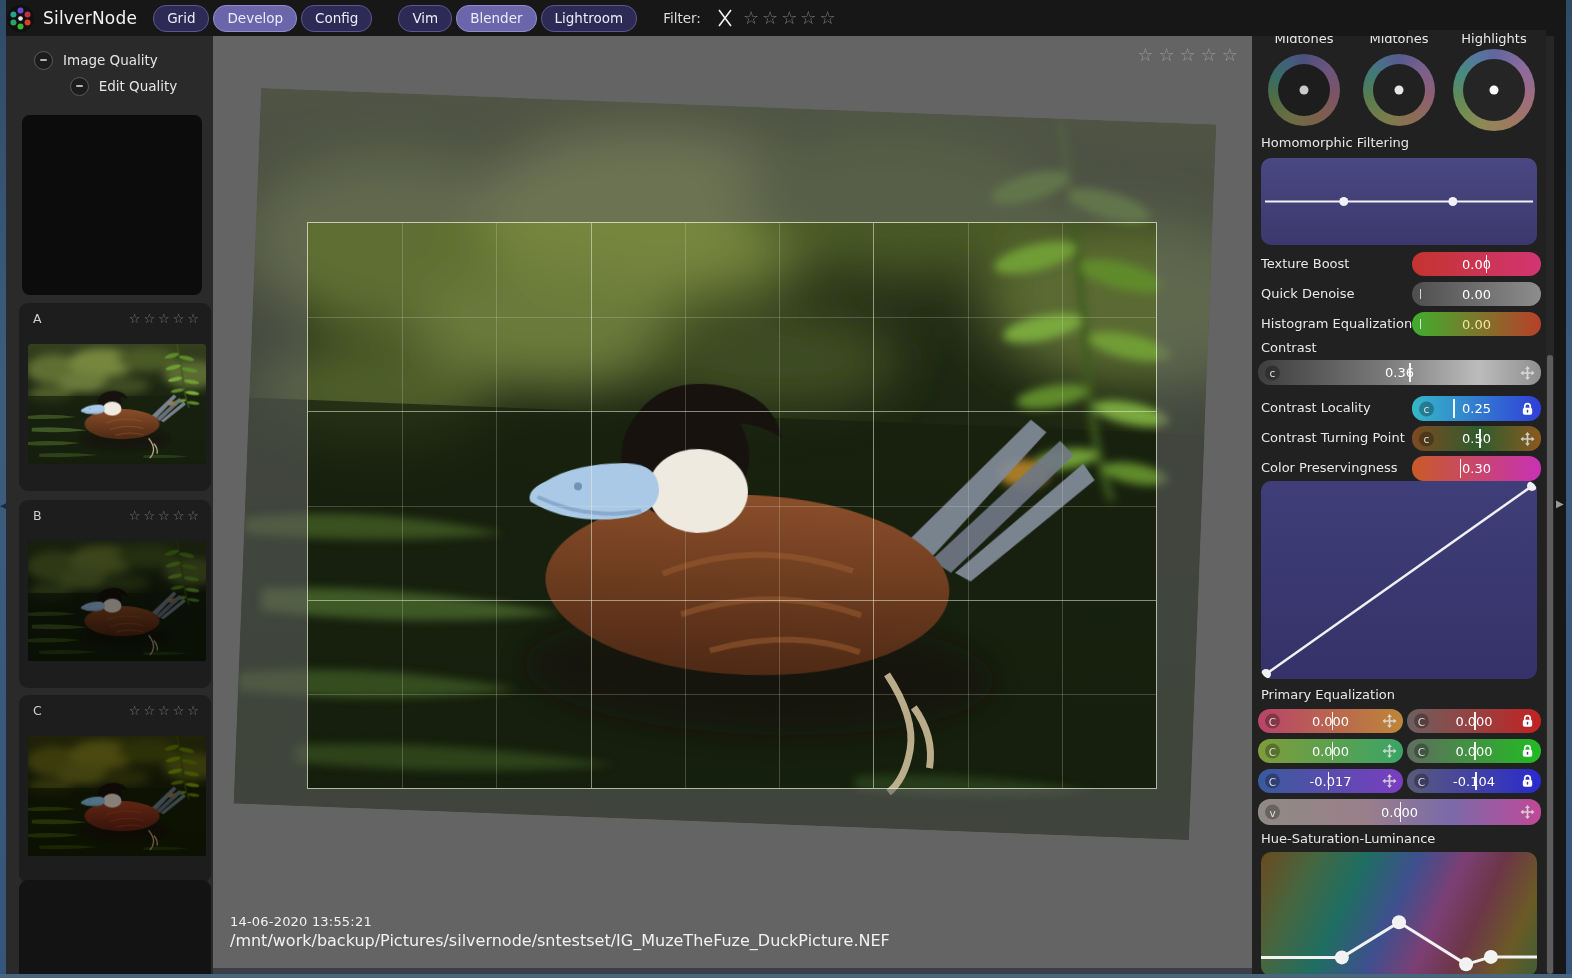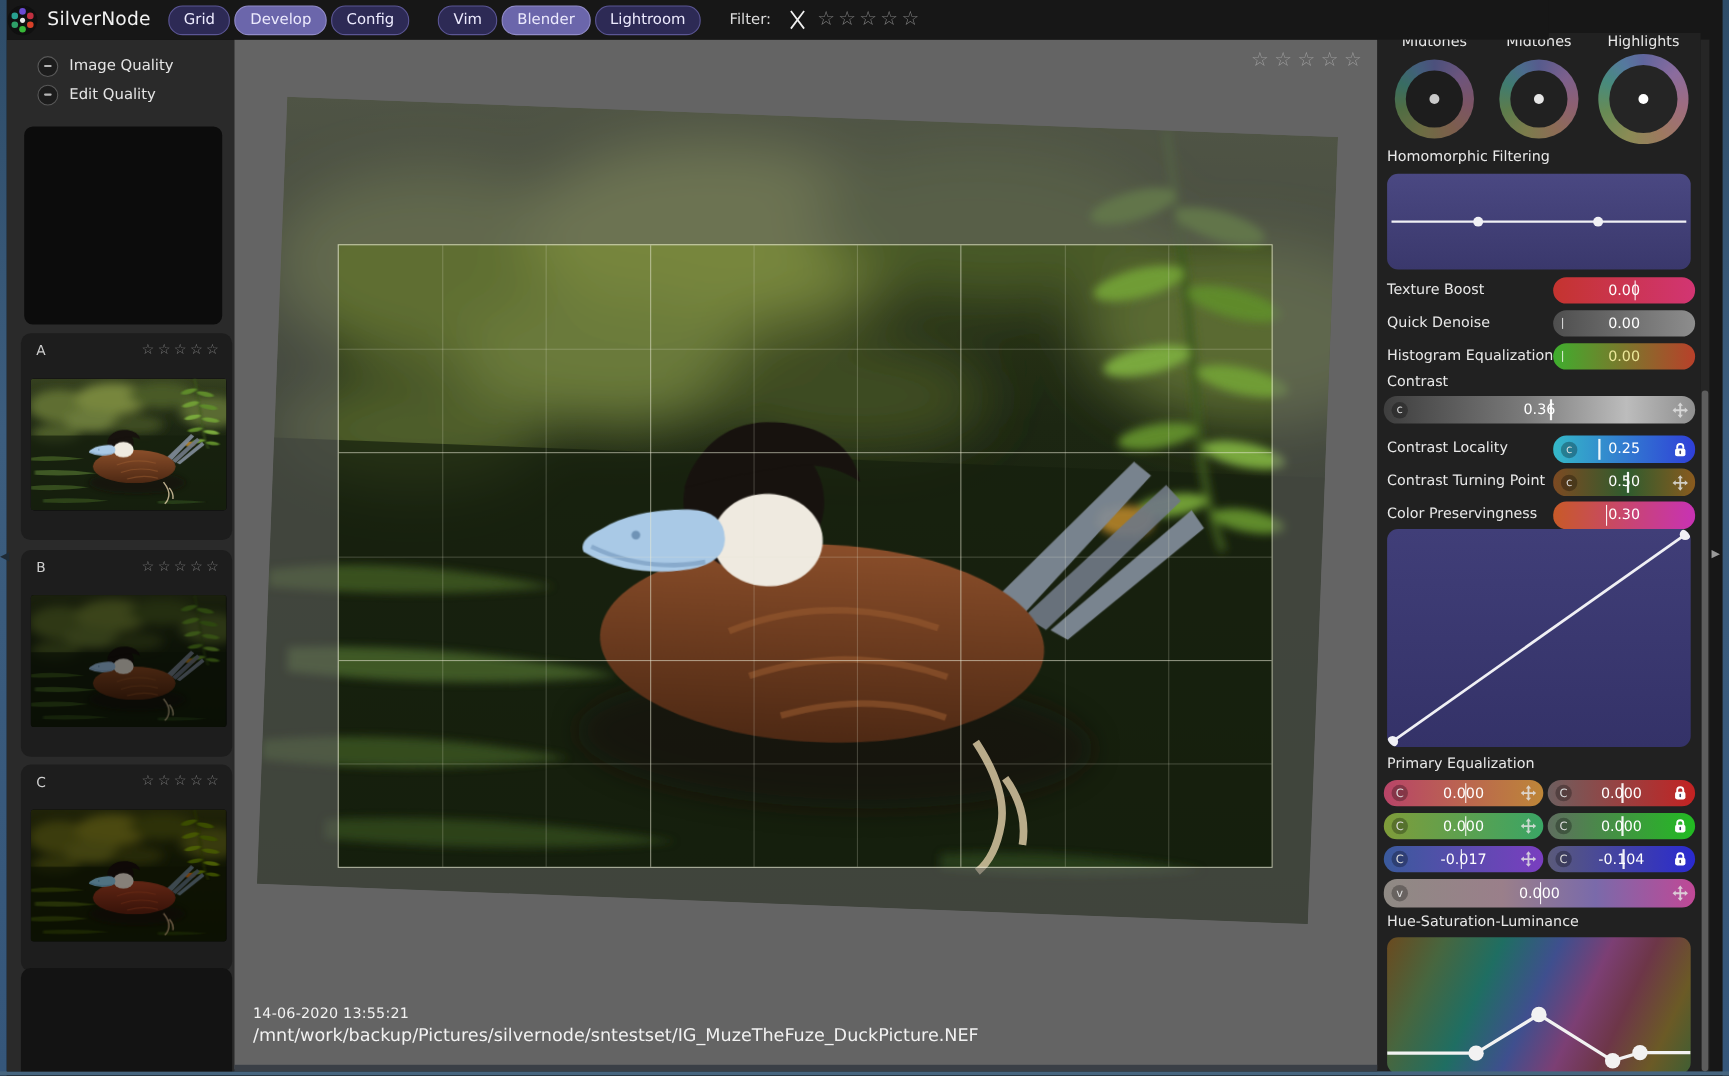--- a/index.html
+++ b/index.html
@@ -21,21 +21,21 @@
   .btn-group { display:flex; margin-right:22px; }
   .filter-label { color:#dcdcdc; font-size:13.5px; margin:0 14px 0 2px; }
   .x-icon { width:20px; height:20px; margin-right:8px; }
   .starbar { display:flex; gap:3px; }
   .star { color:#8c8c8c; font-size:17px; line-height:1; }
   .topbar .star { color:#7d7d7d; font-size:18px; }
 
   
   .sidebar { position:absolute; left:6px; top:36px; width:207px; height:938px; background:#2a2a2a; overflow:hidden; z-index:20; }
   .radio-row { display:flex; align-items:center; margin:14px 0 6px 28px; height:20px; }
-  .radio-row + .radio-row { margin-top:4px; }
+  .radio-row + .radio-row { margin-top:4px;justify-content:center; }
   .radio { width:19px; height:19px; border-radius:50%; background:#1c1c1c; border:1.5px solid #585858; display:flex; align-items:center; justify-content:center; }
   .radio .dash { width:7px; height:2px; background:#b5b5b5; border-radius:1px; }
   .radio-label { color:#e4e4e4; font-size:13.5px; margin-left:10px; }
   .histo-box { position:absolute; left:16px; top:79px; width:180px; height:180px; background:#0c0c0c; border-radius:8px; }
   .card { position:absolute; left:13px; width:192px; height:188px; background:#1d1d1d; border-radius:9px; overflow:hidden; }
   .card-head { display:flex; align-items:center; justify-content:space-between; padding:8px 12px 0 14px; }
   .card-label { color:#cfcfcf; font-size:12.5px; }
   .card .star { font-size:13px; color:#7b7b7b; }
   .thumb { position:absolute; left:9px; top:41px; width:178px; height:120px; border-radius:3px; overflow:hidden; background:#0a0a0a; }
   .thumb svg { width:100%; height:100%; display:block; }

